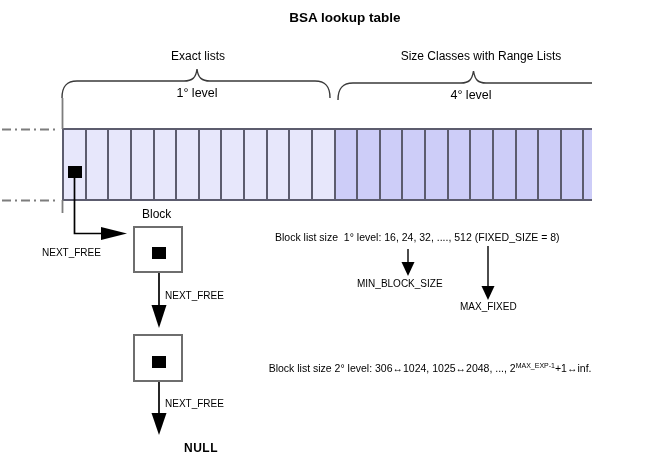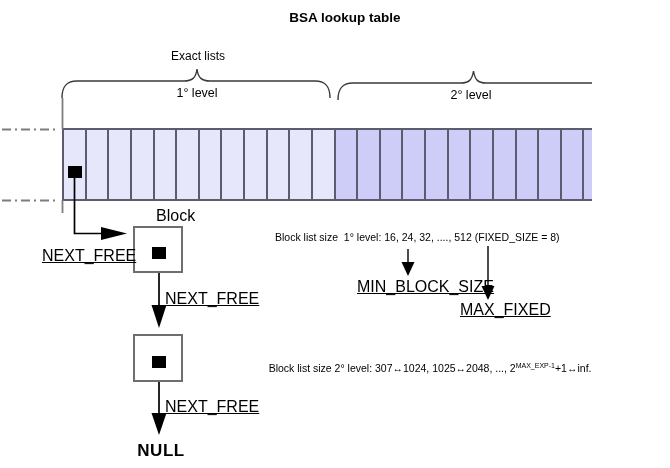--- a/index.html
+++ b/index.html
@@ -6,22 +6,22 @@
   .canvas{
     position:relative;width:592px;height:468px;background:#fff;overflow:hidden;
     font-family:"Liberation Sans", sans-serif;color:var(--text,#000);
   }
   .abs{position:absolute;}
   .centered{transform:translateX(-50%);white-space:nowrap;}
   .title{font-size:13.5px;font-weight:bold;}
   .seclabel{font-size:12px;}
   .levlabel{font-size:12.5px;}
   .note{font-size:10.5px;white-space:pre;text-align:right;}
-  .smallcaps-label{font-size:16px;white-space:nowrap;text-decoration:underline;}
-  .null-label{font-size:17px;font-weight:bold;letter-spacing:.5px;}
+  .smallcaps-label{font-size:10px;white-space:nowrap;}
+  .null-label{font-size:12px;font-weight:bold;letter-spacing:.5px;margin-left:40px;}
   sup.exp{font-size:7px;vertical-align:baseline;position:relative;top:-4px;letter-spacing:0;}
   
   .lookup-table{
     left:62px;top:128px;width:545px;height:73px;
     border:2px solid var(--cell-border,#5c5c6e);
     box-sizing:border-box;display:flex;background:#fff;
   }
   .cell{flex:1 1 0;border-right:2px solid var(--cell-border,#5c5c6e);}
   .cell:last-child{border-right:none;}
   .cell.exact{background:var(--exact-cell,#e7e7fb);}
@@ -39,23 +39,24 @@
   .arrow-head{fill:#000;stroke:none;}
 </style>
 </head>
 <body>
 
 <div class="canvas">
 
   <div class="abs centered title" style="left:345px;top:10px;">BSA lookup table</div>
 
   <div class="abs centered seclabel" style="left:198px;top:49px;">Exact lists</div>
+  <div class="abs centered seclabel" style="left:481px;top:49px;">Size Classes with Range Lists</div>
 
   <div class="abs centered levlabel" style="left:197px;top:86px;">1° level</div>
-  <div class="abs centered levlabel" style="left:471px;top:88px;">2° level</div>
+  <div class="abs centered levlabel" style="left:471px;top:88px;">4° level</div>
 
   <div class="abs lookup-table">
       <div class="cell exact"></div>
       <div class="cell exact"></div>
       <div class="cell exact"></div>
       <div class="cell exact"></div>
       <div class="cell exact"></div>
       <div class="cell exact"></div>
       <div class="cell exact"></div>
       <div class="cell exact"></div>
@@ -102,35 +103,35 @@
 
     <line class="arrow-line" x1="159" y1="368" x2="159" y2="415"></line>
     <polygon class="arrow-head" points="151.5,413 166.5,413 159,435"></polygon>
 
     <line class="arrow-line thin" x1="408" y1="249" x2="408" y2="263"></line>
     <polygon class="arrow-head" points="401.5,262 414.5,262 408,276"></polygon>
     <line class="arrow-line thin" x1="488" y1="246" x2="488" y2="287"></line>
     <polygon class="arrow-head" points="481.5,286 494.5,286 488,300"></polygon>
   </svg>
 
-  <div class="abs" style="left:156px;top:207px;font-size:16px;text-align:right;">Block</div>
+  <div class="abs" style="left:142px;top:207px;font-size:12px;text-align:right;">Block</div>
 
   <div class="abs block-box" style="left:133px;top:226px;width:50px;height:47px;"></div>
   <div class="abs marker" style="left:152px;top:247px;width:14px;height:12px;"></div>
 
   <div class="abs block-box" style="left:133px;top:334px;width:50px;height:48px;"></div>
   <div class="abs marker" style="left:152px;top:356px;width:14px;height:12px;"></div>
 
   <div class="abs smallcaps-label" style="left:42px;top:247px;">NEXT_FREE</div>
   <div class="abs smallcaps-label" style="left:165px;top:290px;">NEXT_FREE</div>
   <div class="abs smallcaps-label" style="left:165px;top:398px;">NEXT_FREE</div>
 
   <div class="abs centered null-label" style="left:161px;top:441px;">NULL</div>
 
   <div class="abs note" style="left:275px;top:231px;">Block list size  1° level: 16, 24, 32, ...., 512 (FIXED_SIZE = 8)</div>
   <div class="abs smallcaps-label" style="left:357px;top:278px;">MIN_BLOCK_SIZE</div>
   <div class="abs smallcaps-label" style="left:460px;top:301px;text-align:right;">MAX_FIXED</div>
 
   <div class="abs note" style="left:257px;top:350px;">
-    <span>Block list size 2° level: 307↔1024, 1025↔2048, ..., 2</span><sup class="exp">MAX_EXP-1</sup><span>+1↔inf.</span>
+    <span>Block list size 2° level: 306↔1024, 1025↔2048, ..., 2</span><sup class="exp">MAX_EXP-1</sup><span>+1↔inf.</span>
   </div>
 
 </div>
 
 </body></html>

